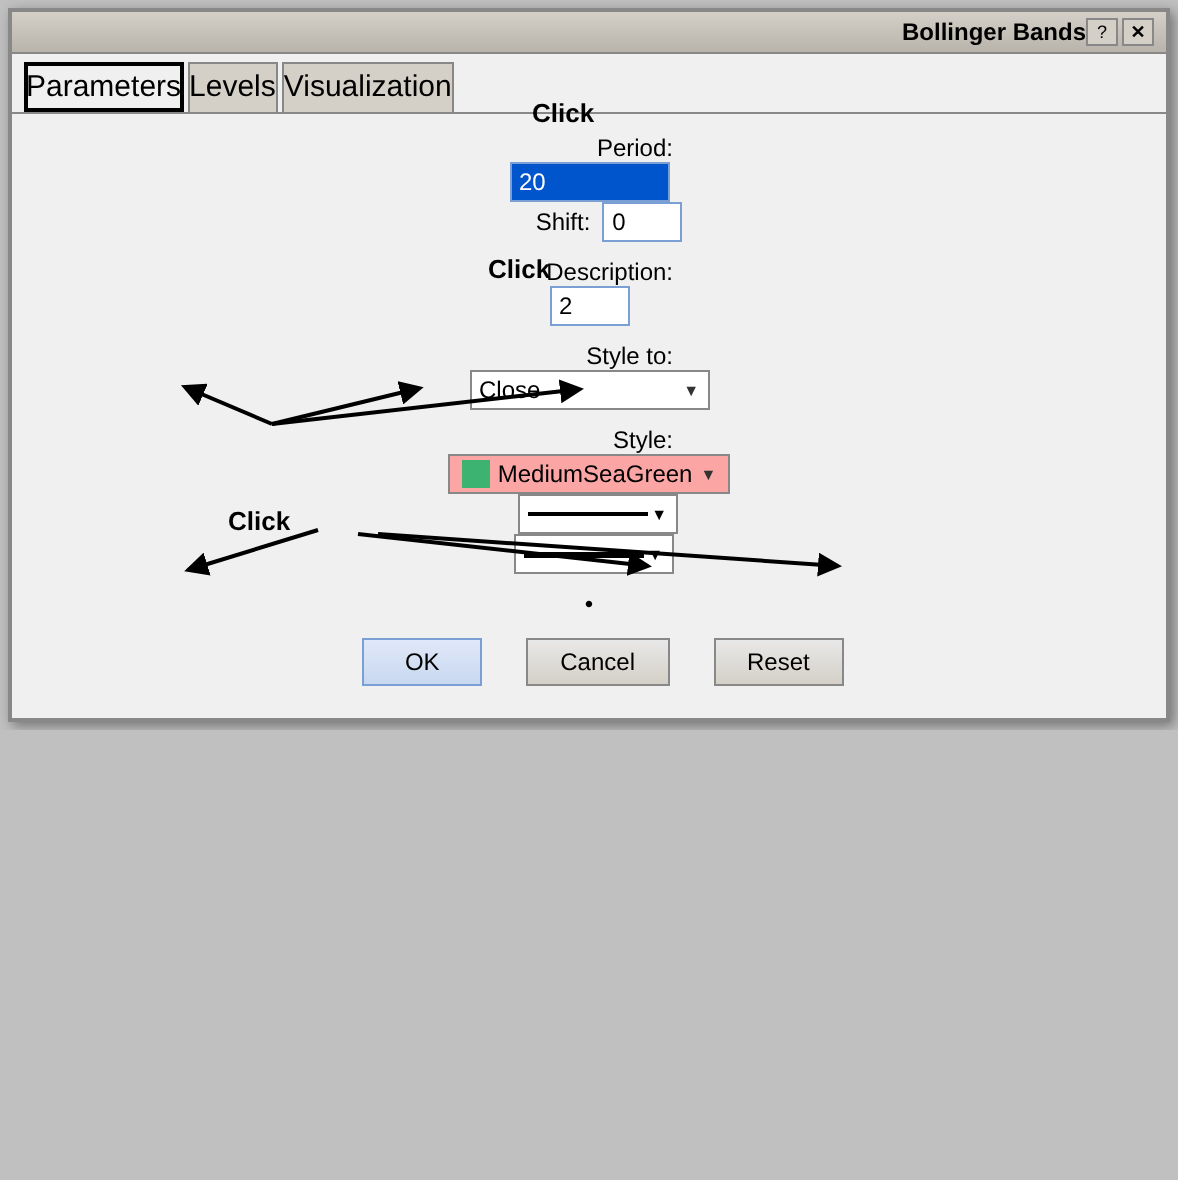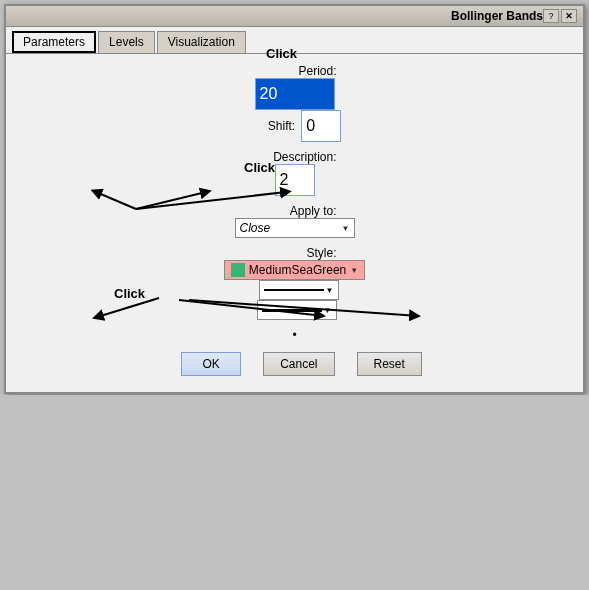--- a/index.html
+++ b/index.html
@@ -51,26 +51,26 @@
     }
 
     .tabs {
       display: flex;
       padding: 4px 6px 0;
       background: #f0f0f0;
       gap: 2px;
     }
 
     .tab {
-      padding: 3px 10px;
+      padding: 3px 0;
       border: 1px solid #888;
       background: #d4d0c8;
       cursor: pointer;
       border-bottom: none;
-      font-size: 12px;
+      font-size: 15px;
     }
 
     .tab.active {
       background: #f0f0f0;
       border-bottom: 1px solid #f0f0f0;
       font-weight: normal;
       outline: 2px solid #000;
       outline-offset: -2px;
     }
 
@@ -91,22 +91,22 @@
       text-align: right;
       min-width: 90px;
       margin-right: 6px;
       color: #000;
     }
 
     .form-input {
       border: 1px solid #7a9fd4;
       background: #fff;
       padding: 1px 4px;
-      font-size: 16px;
-      height: 32px;
+      font-size: 12px;
+      height: 20px;
       color: #000;
     }
 
     .form-input.selected {
       background: #0066cc;
       color: #fff;
     }
 
     .form-input-small {
       width: 40px;
@@ -271,22 +271,22 @@
         <input class="form-input form-input-small" value="0" style="">
       </div>
     </div>
 
     <div class="form-row">
       <span class="form-label">Description:</span>
       <input class="form-input form-input-small" value="2" style="">
     </div>
 
     <div class="form-row">
-      <span class="form-label">Apply to:</span>
-      <div class="dropdown" style="min-width:120px;font-style:italic;">
+      <span class="form-label">Style to:</span>
+      <div class="dropdown" style="min-width:120px;">
         <span>Close</span>
         <span class="dropdown-arrow">▼</span>
       </div>
     </div>
 
     <div class="form-row" style="align-items:center;">
       <span class="form-label">Style:</span>
       <div class="style-dropdown">
         <span class="color-swatch" style="background:#3cb371;"></span>
         <span>MediumSeaGreen</span>

